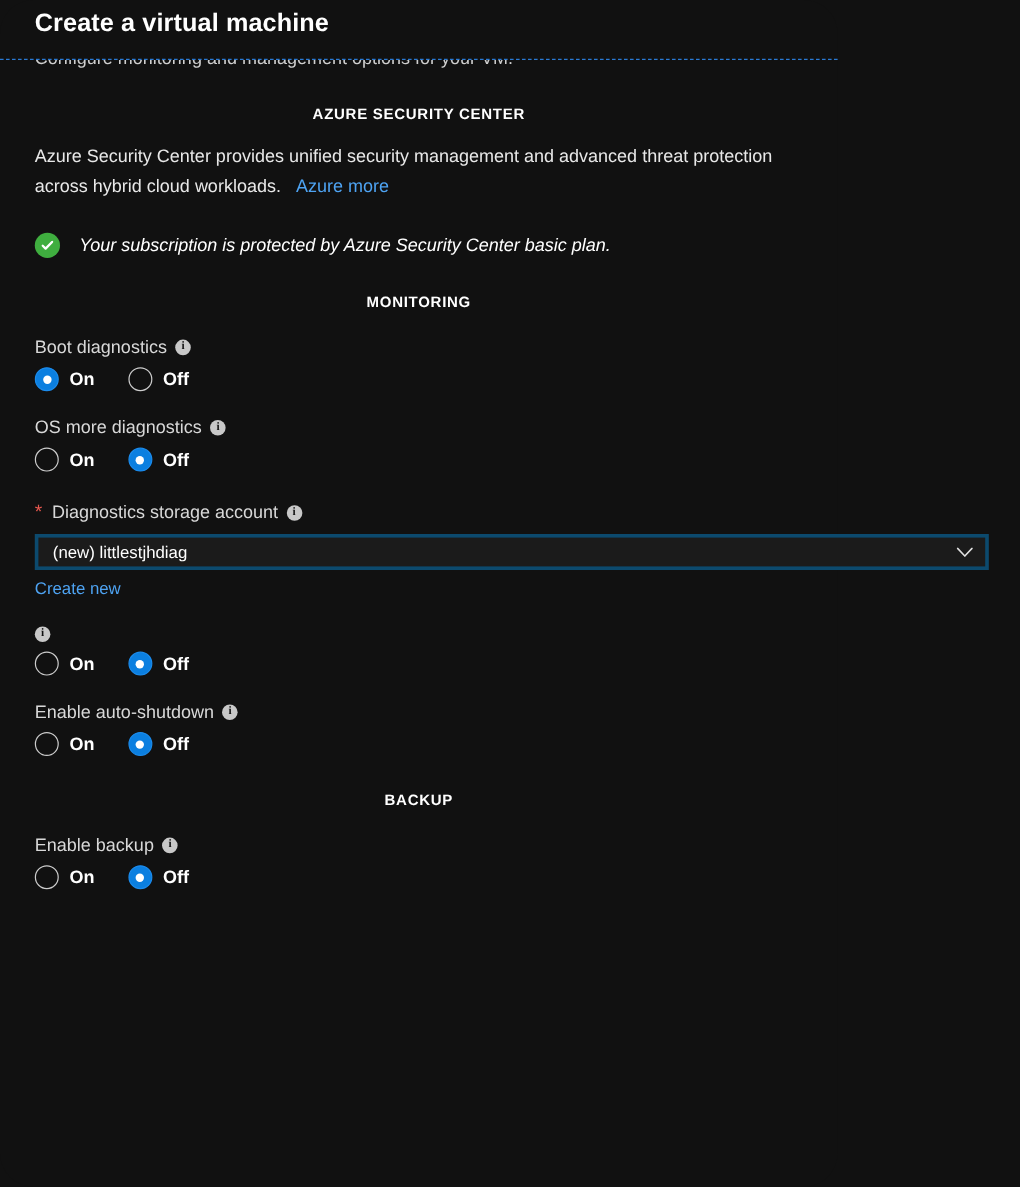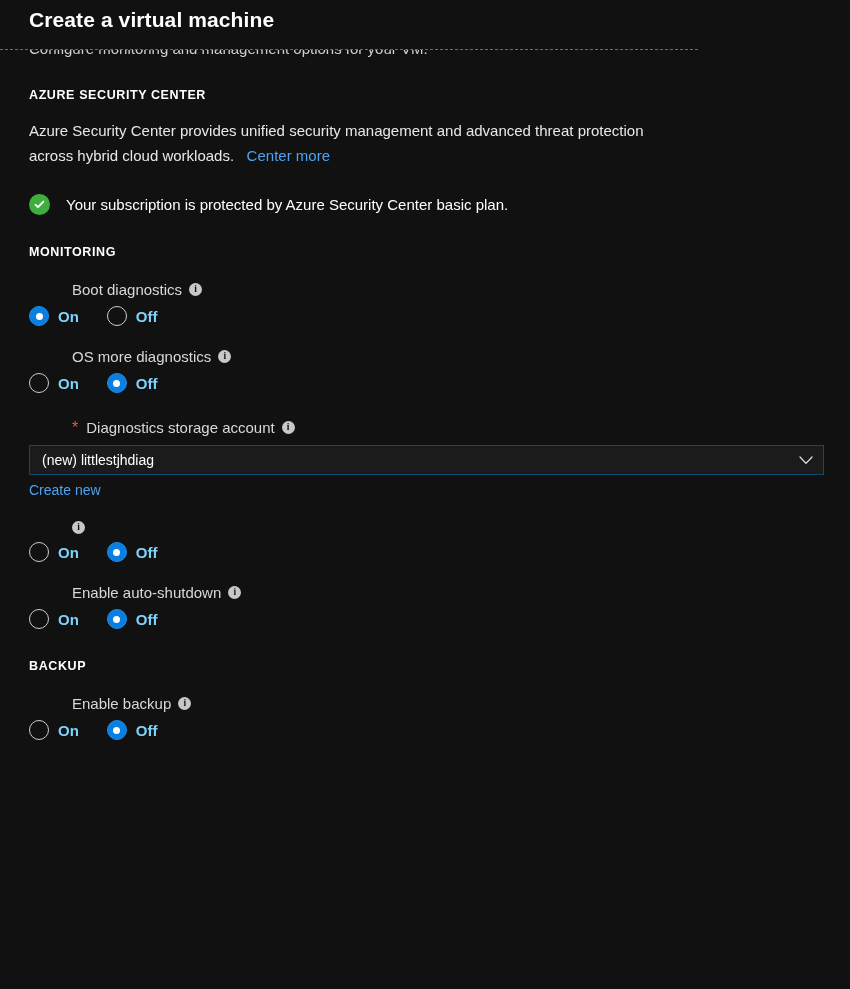--- a/index.html
+++ b/index.html
@@ -99,29 +99,29 @@
     background: #3fae3f;
     display: inline-flex;
     align-items: center;
     justify-content: center;
     flex: none;
   }
   .check-badge svg { display: block; }
   .status-text {
     font-size: 15px;
     color: #ffffff;
+    font-style: italic;
   }
 
   .field-label {
     font-size: 15px;
     color: #d8d8d8;
     display: flex;
     align-items: center;
     gap: 7px;
-    margin-left: 43px;
   }
   .field-label.required::before {
     content: "*";
     color: #e8584f;
     font-size: 16px;
     line-height: 1;
     margin-right: 1px;
   }
   .label-text { color: #d8d8d8; }
 
@@ -173,30 +173,30 @@
   }
   .radio.checked::after {
     content: "";
     width: 7px;
     height: 7px;
     border-radius: 50%;
     background: #ffffff;
   }
   .radio-label {
     font-size: 15px;
-    color: #7dd3fc;
+    color: #ffffff;
     font-weight: bold;
   }
 
   .select-wrap {
     margin-top: 9px;
     position: relative;
     width: 795px;
     height: 30px;
-    border: 1px solid #0c4a6e;
+    border: 3px solid #0c4a6e;
     background: #1b1b1b;
     box-sizing: border-box;
     display: flex;
     align-items: center;
     cursor: pointer;
   }
   .select-value {
     font-size: 14px;
     color: #ffffff;
     padding-left: 12px;
@@ -214,21 +214,21 @@
     flex: none;
   }
 
   .create-new {
     font-size: 14px;
     margin-top: 7px;
     display: inline-block;
   }
 
   
-  .mt-30 { margin-top: 30px; }
+  .mt-30 { margin-top: 30px; text-align: center; }
   .mt-26 { margin-top: 26px; }
   .mt-22 { margin-top: 22px; }
   .mt-16 { margin-top: 16px; }
 </style>
 </head>
 <body>
 
 <div class="page">
 
   <div class="header">
@@ -240,21 +240,21 @@
     <div class="dashed-rule"></div>
   </div>
 
   <div class="content">
 
     
     <div class="section-title mt-30">AZURE SECURITY CENTER</div>
 
     <div class="paragraph mt-16">
       <span>Azure Security Center provides unified security management and advanced threat protection across hybrid cloud workloads.</span>
-      <span>&nbsp;&nbsp;</span><a class="link">Center more</a>
+      <span>&nbsp;&nbsp;</span><a class="link">Azure more</a>
     </div>
 
     <div class="status-row mt-26">
       <span class="check-badge">
         <svg width="13" height="13" viewBox="0 0 13 13" aria-hidden="true">
           <path d="M2.6 6.8 L5 9.2 L10.4 3.6" fill="none" stroke="#ffffff" stroke-width="1.9" stroke-linecap="round" stroke-linejoin="round"></path>
         </svg>
       </span>
       <span class="status-text">Your subscription is protected by Azure Security Center basic plan.</span>
     </div>

